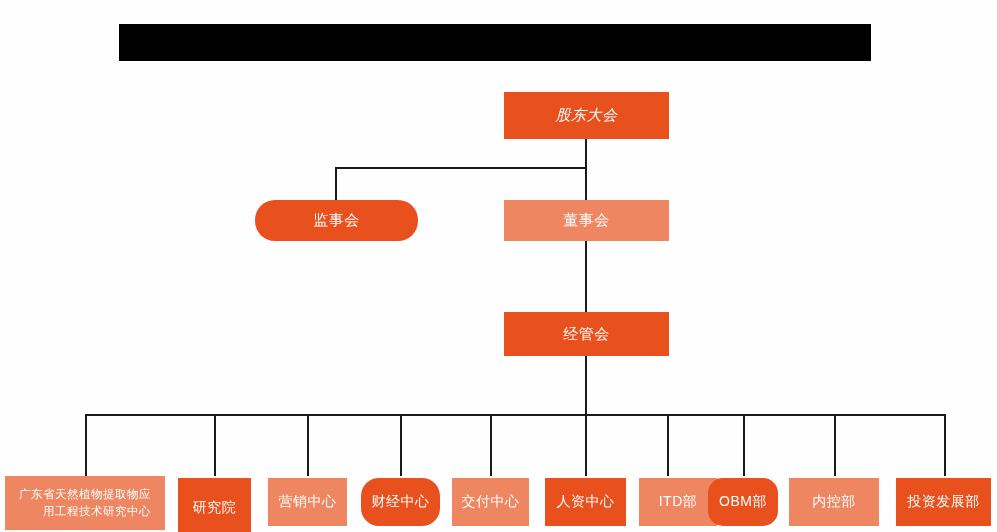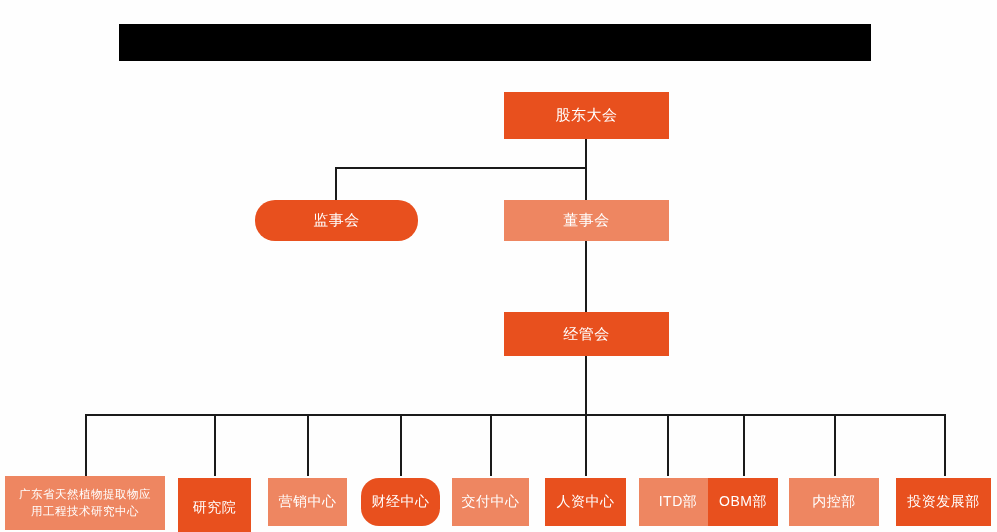--- a/index.html
+++ b/index.html
@@ -47,24 +47,24 @@
   }
   .node.dark  { background: #e8501e; }
   .node.light { background: #ee8661; }
 
   .node-label {
     display: block;
     padding: 0 4px;
   }
 
   
-  .lvl1 { font-size: 15px; }
+  .lvl1 { font-size: 15px; font-style: italic; }
   .lvl2 { font-size: 15px; }
   .lvl3 { font-size: 15px; }
-  .leaf { font-size: 14px; }
+  .leaf { font-size: 14px; text-align: right; }
   .leaf.small { font-size: 11.5px; line-height: 1.45; }
 
   
   .line {
     position: absolute;
     background: #1a1a1a;
   }
   .line.v { width: 2px; }
   .line.h { height: 2px; }
 </style>
@@ -136,21 +136,21 @@
   </div>
 
   <div class="node dark leaf" style="left:545px; top:478px; width:81px; height:48px;">
     <span class="node-label">人资中心</span>
   </div>
 
   <div class="node light leaf" style="left:639px; top:478px; width:78px; height:48px;">
     <span class="node-label">ITD部</span>
   </div>
 
-  <div class="node dark leaf" style="left:708px; top:478px; width:70px; height:48px;">
+  <div class="node dark leaf" style="left:708px; top:478px; width:70px; height:48px;border-radius:15px;">
     <span class="node-label">OBM部</span>
   </div>
 
   <div class="node light leaf" style="left:789px; top:478px; width:90px; height:48px;">
     <span class="node-label">内控部</span>
   </div>
 
   <div class="node dark leaf" style="left:896px; top:478px; width:95px; height:48px;">
     <span class="node-label">投资发展部</span>
   </div>

